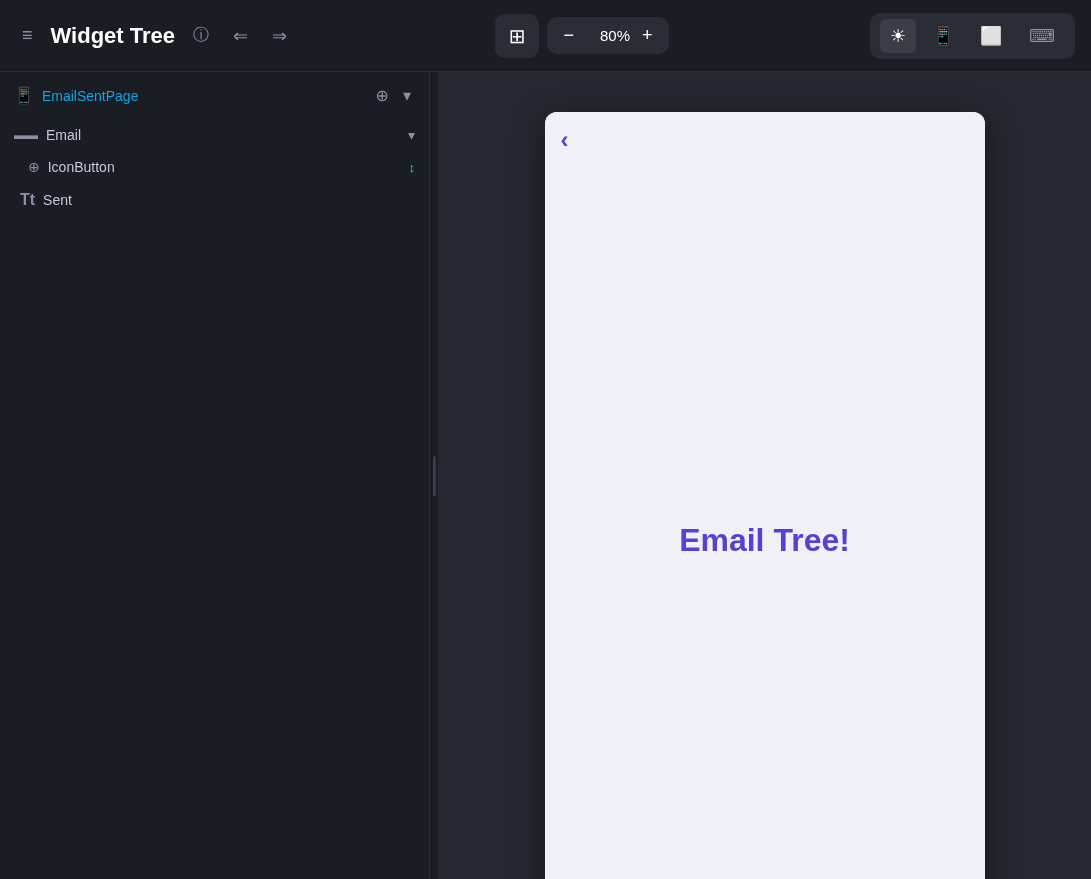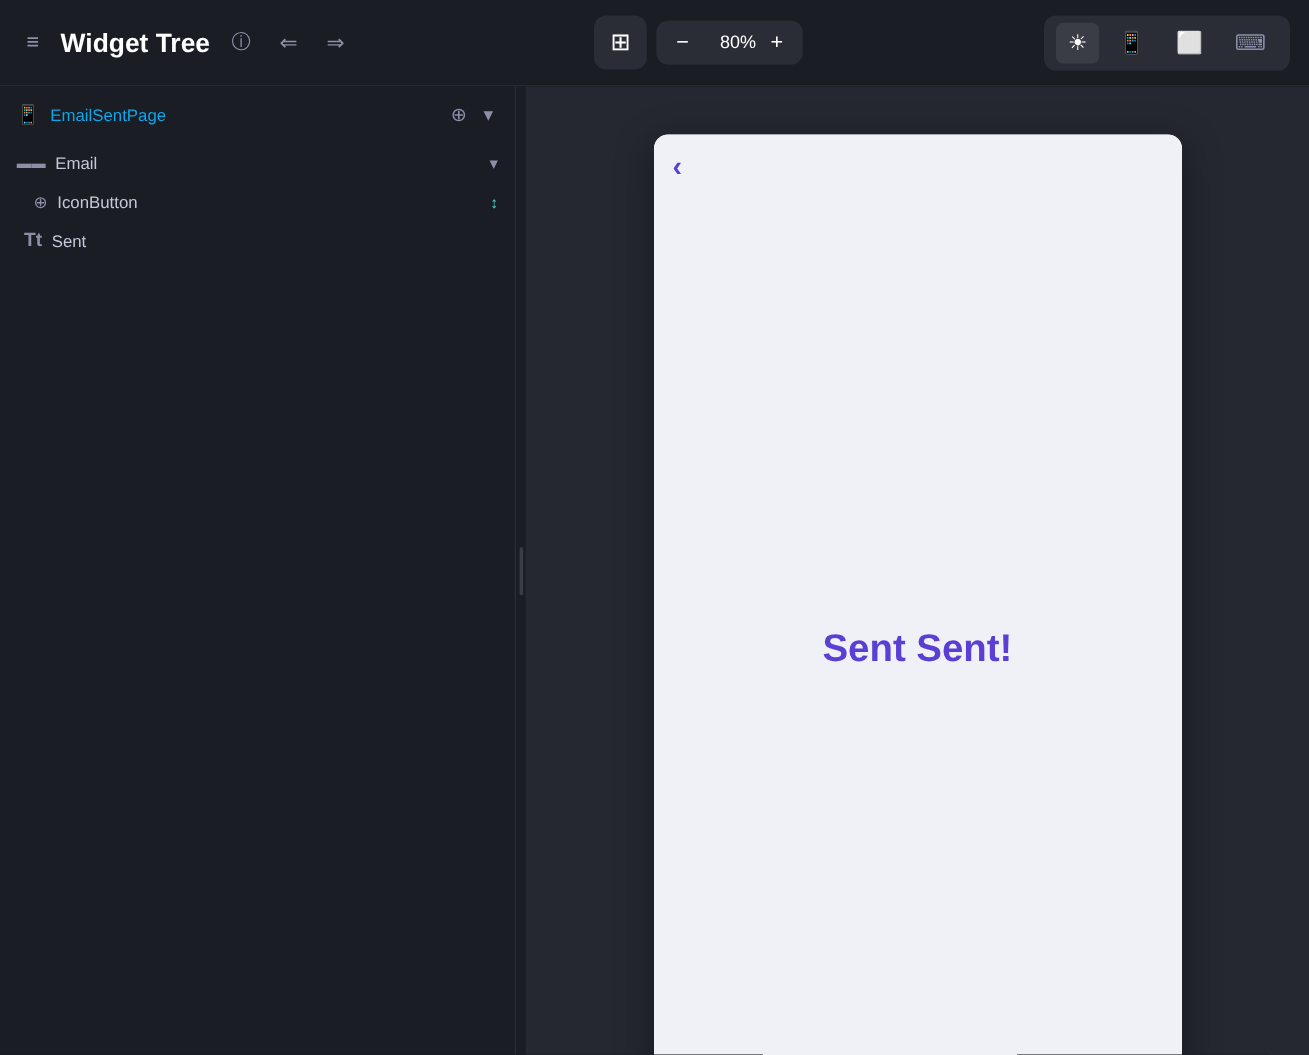--- a/index.html
+++ b/index.html
@@ -402,18 +402,18 @@
 
     <div class="cursor-icon">↖</div>
 
     <div class="phone-frame">
 
       <div class="phone-appbar">
         <span class="back-chevron">‹</span>
       </div>
 
       <div class="phone-content">
-        <span class="email-sent-text">Sent Sent!</span>
+        <span class="email-sent-text">Email Tree!</span>
       </div>
     </div>
 
   </div>
 </div>
 
 </body></html>

